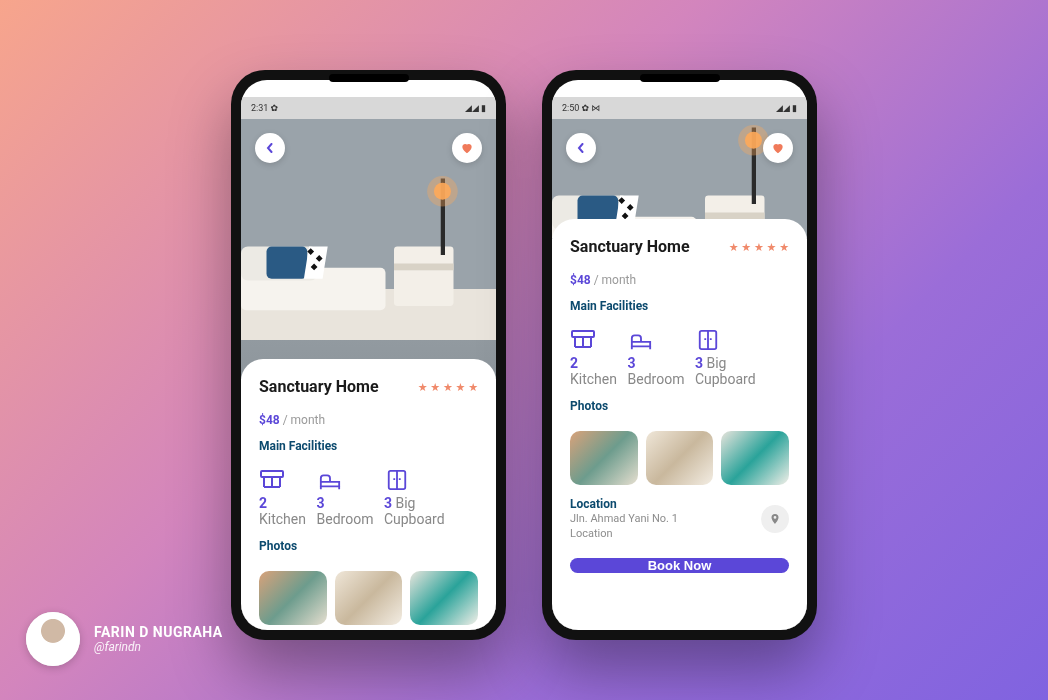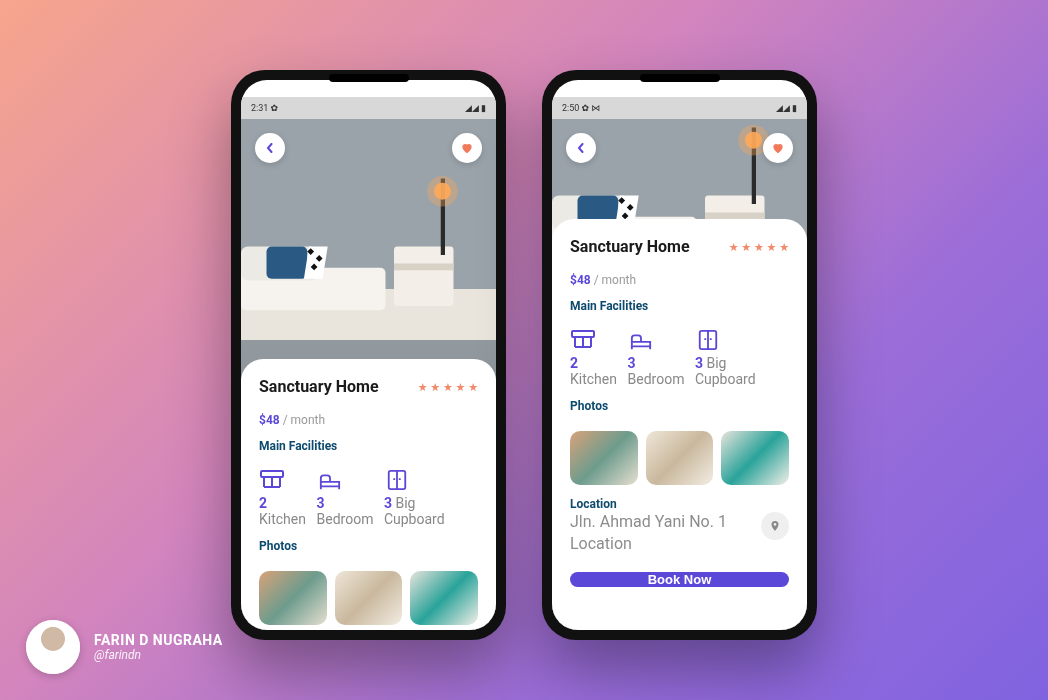--- a/index.html
+++ b/index.html
@@ -58,34 +58,34 @@
   .price .per { color:#9a9a9a; }
   .stars { display:flex; gap:2px; color:#f08a6b; font-size:11px; margin-top:4px;}
   .section-h { font-size:12px; font-weight:700; color:#0c4a6e; }
   .facilities { display:flex; justify-content:space-between; margin-top:4px; }
   .fac { display:flex; flex-direction:column; align-items:flex-start; gap:4px; font-size:14px; }
   .fac .ico { width:26px; height:22px; color:#5b47d8; }
   .fac .lbl { color:#888; }
   .fac .num { color:#5b47d8; font-weight:700; }
   .photos { display:flex; gap:8px; margin-top:6px; }
   .ph { width:72px; height:54px; border-radius:10px; background:#ddd; overflow:hidden; position:relative;}
-  .loc-addr { font-size:16px; color:#8d8d8d; line-height:1.4; }
+  .loc-addr { font-size:11px; color:#8d8d8d; line-height:1.4; }
   .loc-row { display:flex; justify-content:space-between; align-items:center; }
   .pin { width:28px; height:28px; border-radius:50%; background:#efefef; display:flex; align-items:center; justify-content:center; color:#777; font-size:14px;}
   .book-btn {
     background:#5b47d8; color:#fff; border:none; border-radius:22px;
     padding:0 0; font-size:13px; font-weight:600; margin-top:4px;
   }
   .navbar {
     height:34px; background:#000; border-radius:0 0 26px 26px;
     display:flex; justify-content:space-around; align-items:center;
     color:#eaeaea; font-size:13px; position:absolute; bottom:0; left:0; right:0;
   }
   .author {
-    position:absolute; left:26px; bottom:26px; display:flex; align-items:center; gap:14px;
+    position:absolute; left:26px; bottom:34px; display:flex; align-items:center; gap:14px;
     color:#fff;
   }
   .avatar { width:54px; height:54px; border-radius:50%; background:#e8e8e8; overflow:hidden; box-shadow:0 2px 8px rgba(0,0,0,0.2); position:relative;}
   .avatar::after{content:"";position:absolute;inset:0;background:radial-gradient(circle at 50% 35%,#d0b9a5 0 26%,transparent 28%),linear-gradient(#fff,#fff);}
   .author-name { font-weight:700; font-size:14px; letter-spacing:0.5px;}
   .author-handle { font-size:12px; opacity:0.9; font-style:italic;}
 </style>
 </head>
 <body>
 

